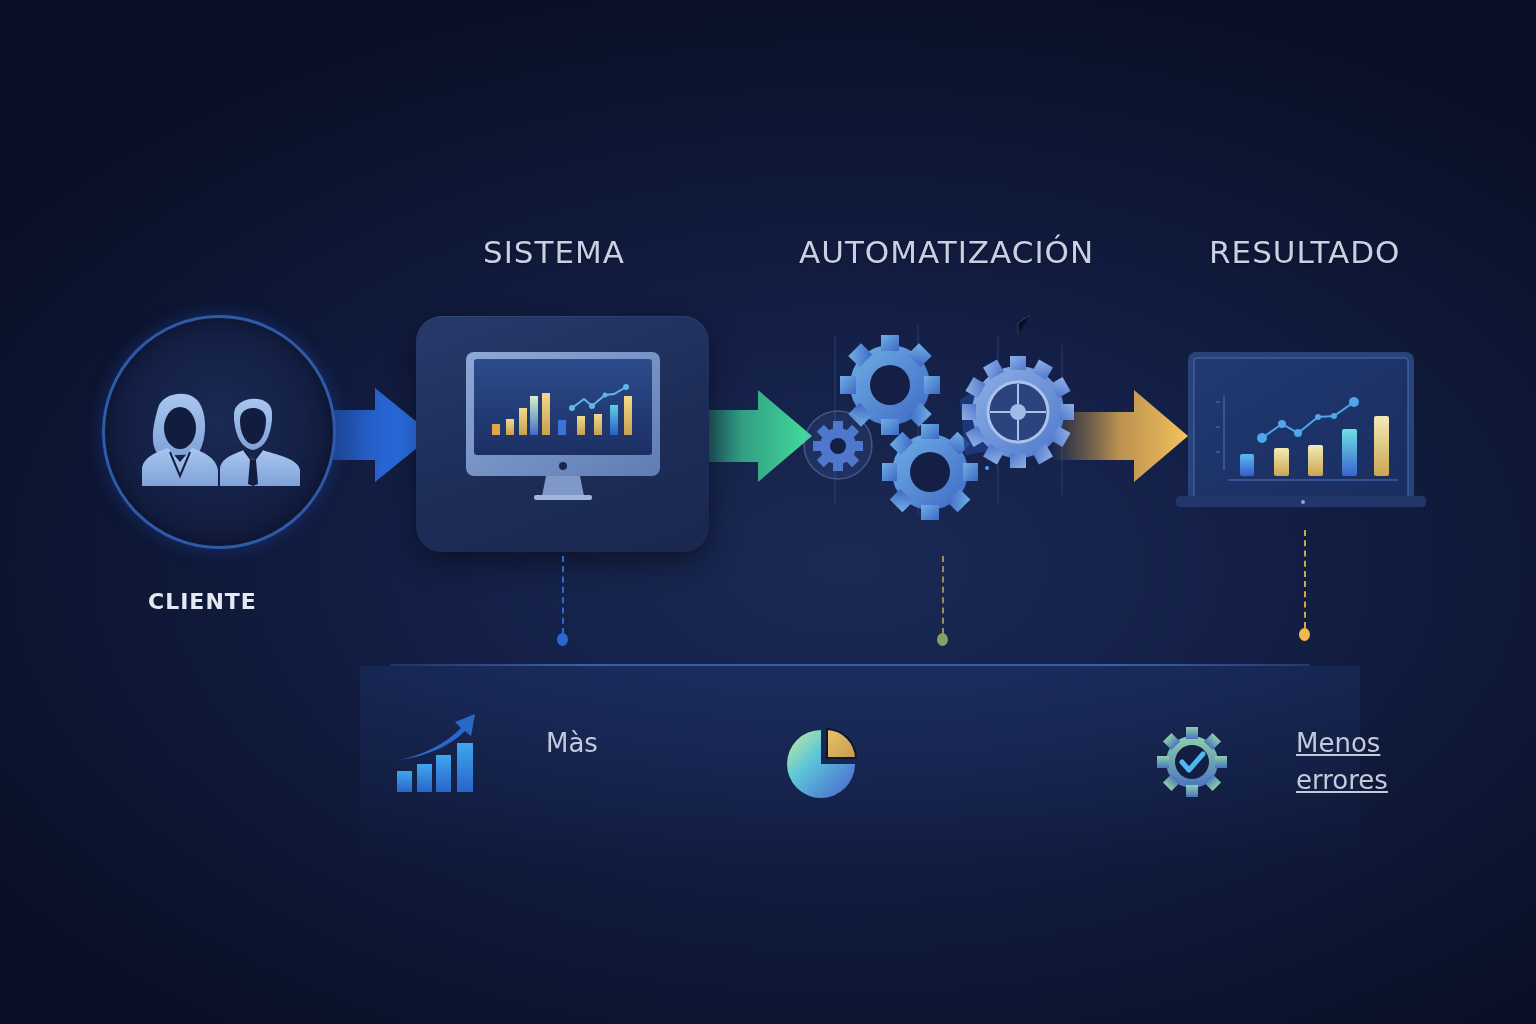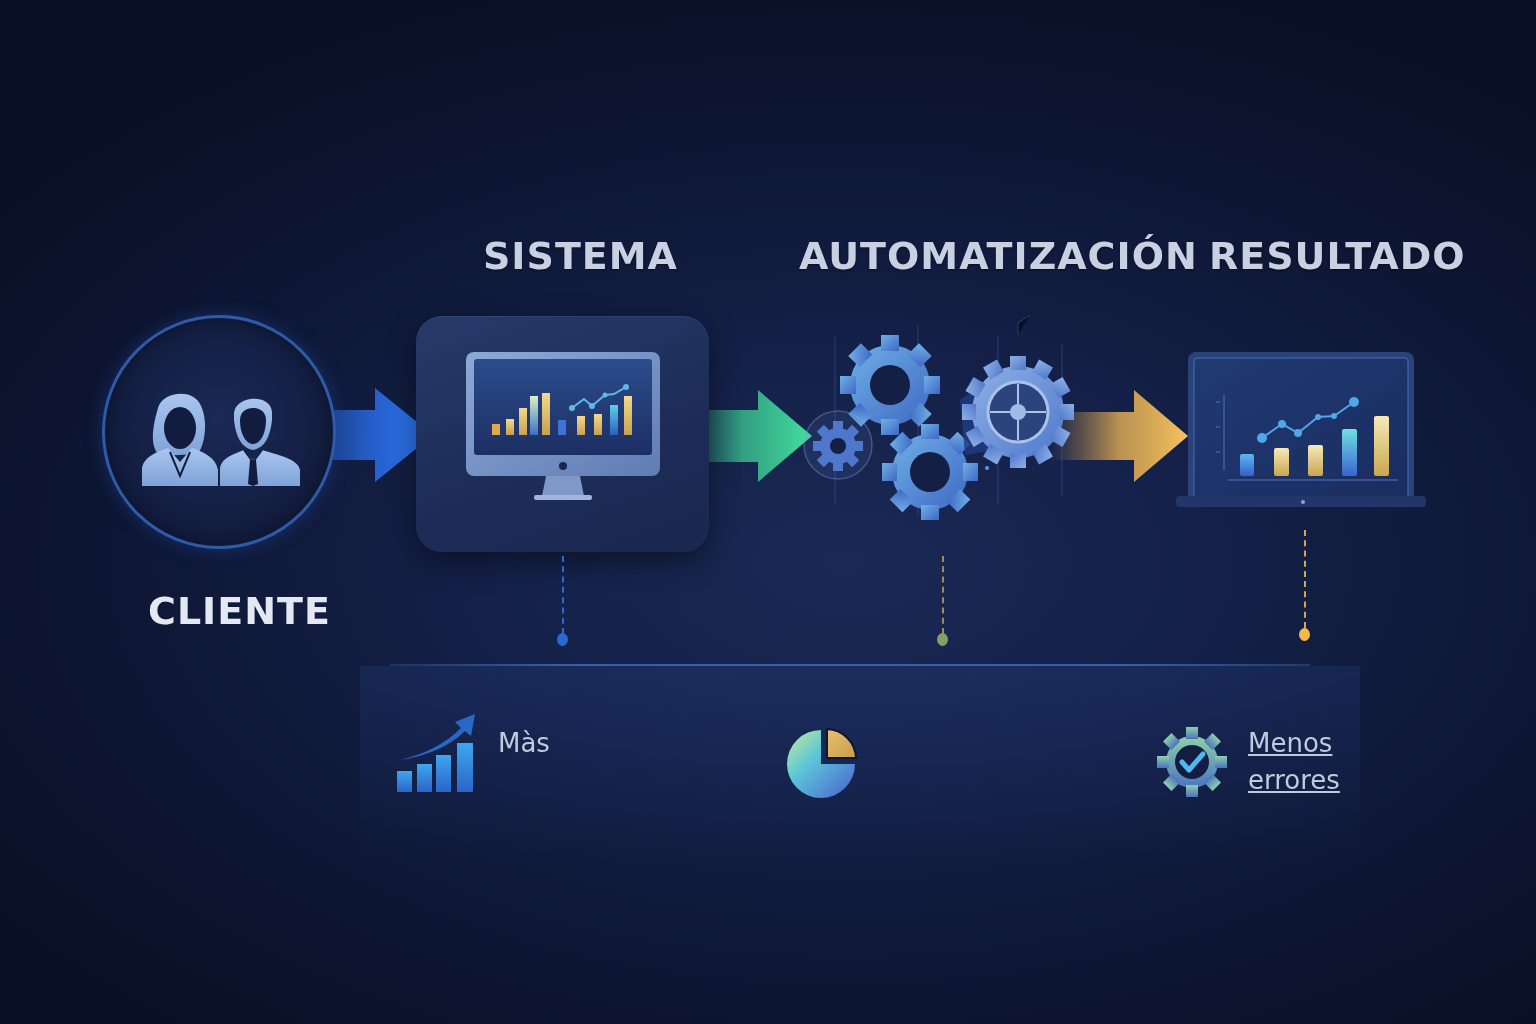--- a/index.html
+++ b/index.html
@@ -3,27 +3,27 @@
 <meta charset="utf-8">
 <style>
   html, body { margin: 0; padding: 0; }
   body {
     width: 1536px; height: 1024px; overflow: hidden; position: relative;
     background: radial-gradient(ellipse 70% 60% at 55% 55%, #1a2a55 0%, #142048 35%, #0d1633 70%, #090f24 100%);
     font-family: "DejaVu Sans", sans-serif;
   }
   .abs { position: absolute; }
   .stage-title {
-    position: absolute; top: 234px; color: #c9d0e2; font-size: 38px; letter-spacing: 1px;
-    font-family: "DejaVu Sans", sans-serif; font-weight: bold; white-space: nowrap;
+    position: absolute; top: 234px; color: #c9d0e2; font-size: 31px; letter-spacing: 1px;
+    font-family: "DejaVu Sans", sans-serif; font-weight: normal; white-space: nowrap;
     text-shadow: 0 1px 2px rgba(0,0,0,0.5);
     text-align: right;
   }
   .cliente-label {
-    position: absolute; left: 148px; top: 589px; color: #e4e8f2; font-size: 38px;
+    position: absolute; left: 148px; top: 589px; color: #e4e8f2; font-size: 22px;
     font-weight: bold; letter-spacing: 1px;
   }
   .circle {
     position: absolute; left: 102px; top: 315px; width: 228px; height: 228px; border-radius: 50%;
     border: 3px solid #2f5aa8; background: radial-gradient(circle at 50% 45%, #1a2a55 0%, #121c3f 70%);
     box-shadow: 0 0 18px rgba(40,90,200,0.35), inset 0 0 20px rgba(0,0,0,0.4);
   }
   .sys-card {
     position: absolute; left: 416px; top: 316px; width: 293px; height: 236px; border-radius: 26px;
     background: linear-gradient(160deg, #263a6a 0%, #1d2d58 55%, #1a2850 100%);
@@ -33,21 +33,21 @@
     position: absolute; left: 390px; top: 664px; width: 920px; height: 2px;
     background: linear-gradient(90deg, rgba(60,100,180,0.3), #3a5fa8 20%, #3a5fa8 80%, rgba(60,100,180,0.4));
   }
   .floor {
     position: absolute; left: 360px; top: 666px; width: 1000px; height: 200px;
     background: linear-gradient(180deg, rgba(40,70,140,0.25), rgba(20,32,72,0));
   }
   .vdash { position: absolute; width: 0; border-left: 2px dashed; }
   .dot { position: absolute; width: 11px; height: 13px; border-radius: 50%; }
   .benefit-text {
-    position: absolute; color: #c3cadb; font-size: 26px; line-height: 37px; white-space: nowrap;
+    position: absolute; color: #c3cadb; font-size: 26px; line-height: 37px; white-space: nowrap; margin-left: 48px;
   }
 </style>
 </head>
 <body>
 
 <div class="stage-title" style="left:483px;">SISTEMA</div>
 <div class="stage-title" style="left:799px;">AUTOMATIZACIÓN</div>
 <div class="stage-title" style="left:1209px;">RESULTADO</div>
 
 <svg class="abs" style="left:290px;top:388px;" width="145" height="94">

